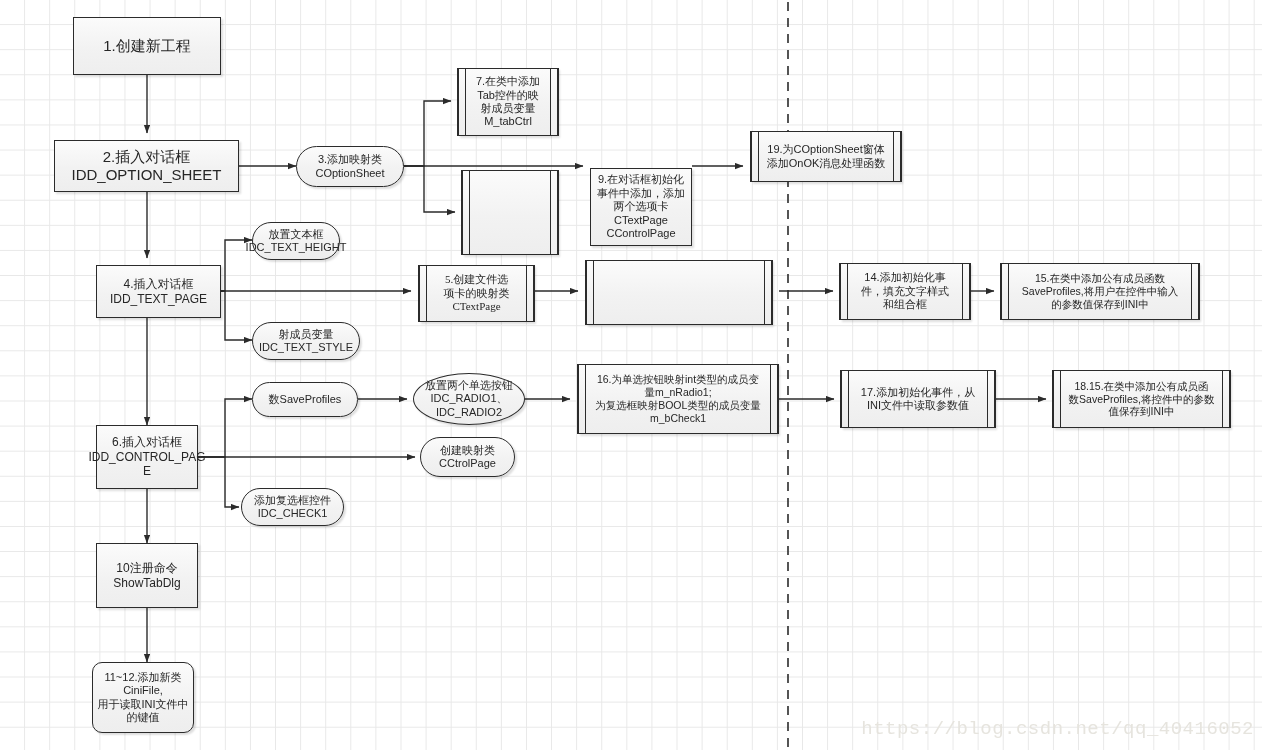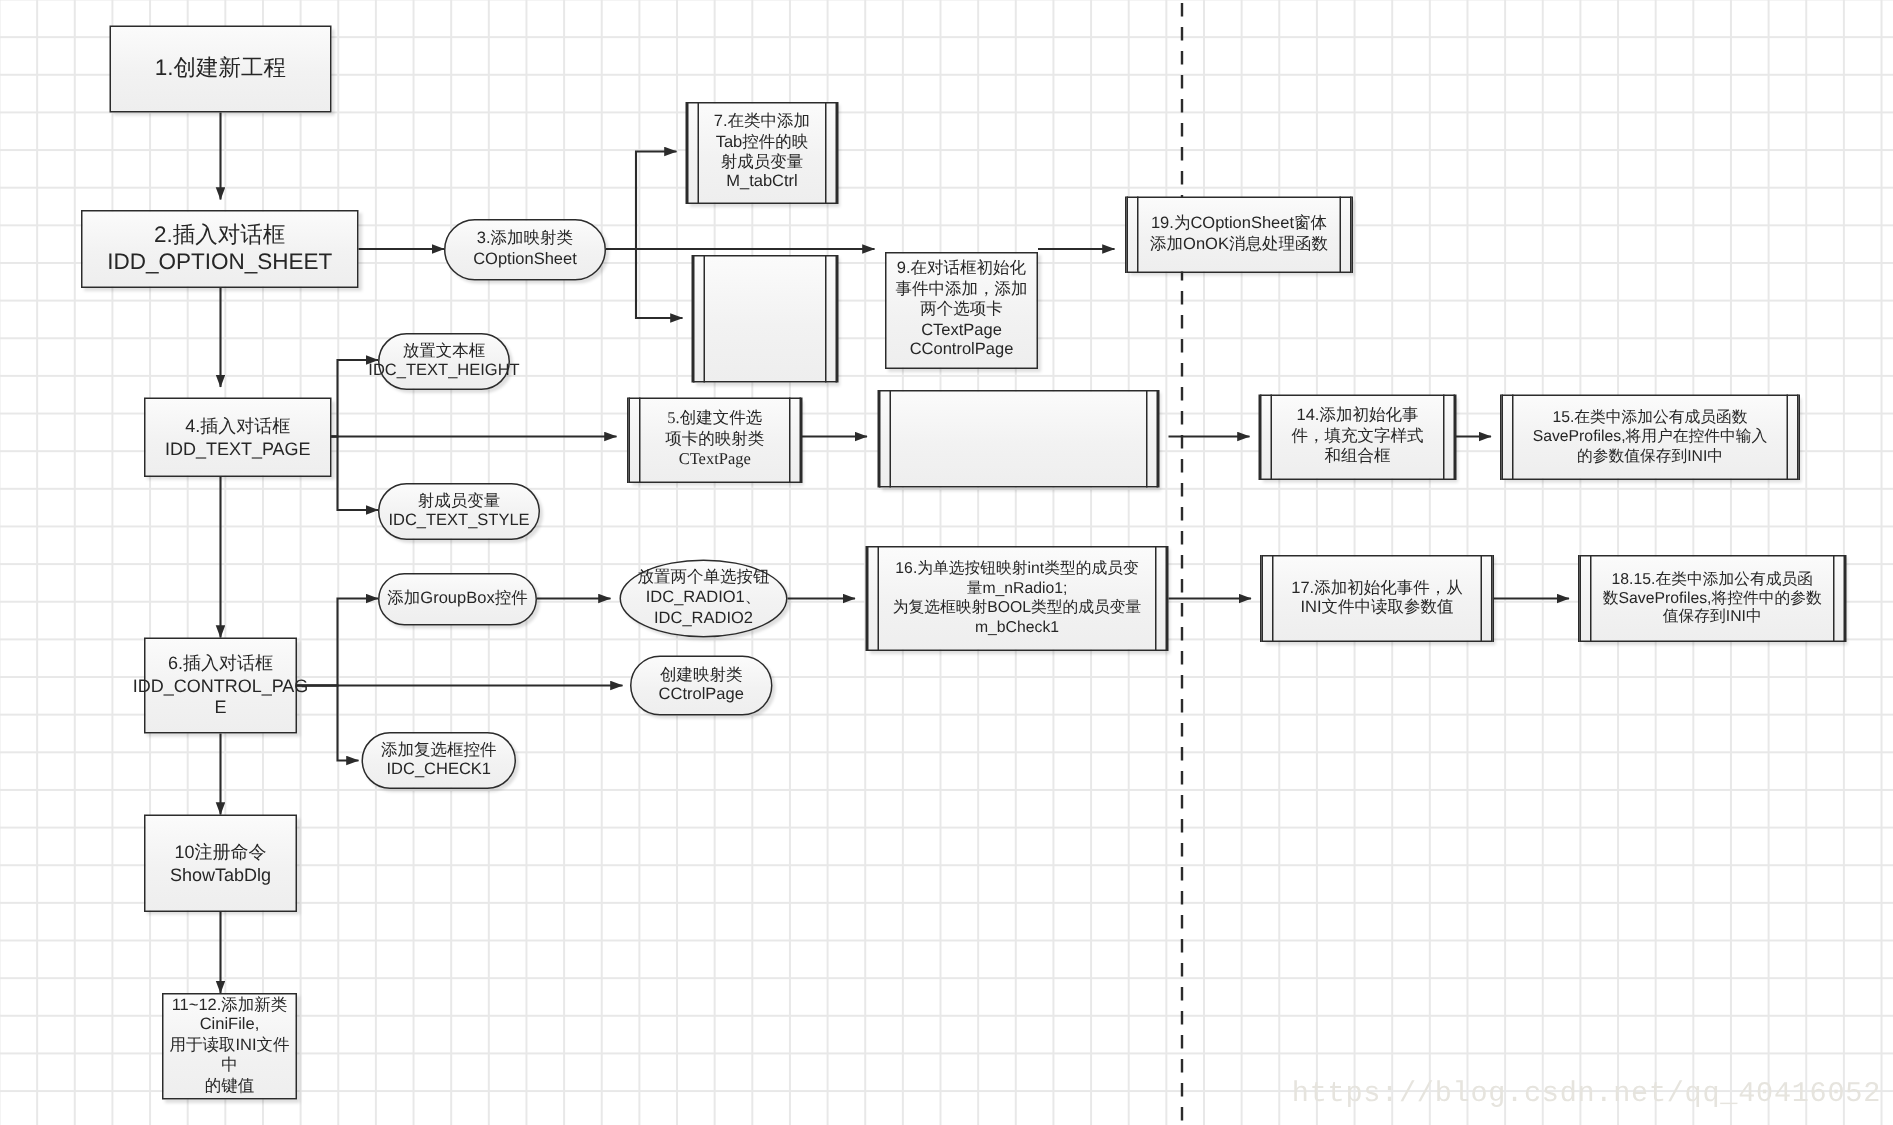--- a/index.html
+++ b/index.html
@@ -172,21 +172,21 @@
 </div>
 
 <div class="node predef" style="left:1001px;top:263px;width:198px;height:57px;">
   <span class="predef-inner"></span>
   <span class="t lbl-xs">15.在类中添加公有成员函数
 SaveProfiles,将用户在控件中输入
 的参数值保存到INI中</span>
 </div>
 
 <div class="node pill" style="left:252px;top:382px;width:106px;height:35px;">
-  <span class="t lbl-sm">添加GroupBox控件</span>
+  <span class="t lbl-sm">数SaveProfiles</span>
 </div>
 
 <div class="node ellipse" style="left:413px;top:373px;width:112px;height:52px;">
   <span class="t lbl-sm">放置两个单选按钮
 IDC_RADIO1、
 IDC_RADIO2</span>
 </div>
 
 <div class="node predef" style="left:578px;top:364px;width:200px;height:70px;">
   <span class="predef-inner"></span>
@@ -223,20 +223,20 @@
 <div class="node pill" style="left:241px;top:488px;width:103px;height:38px;">
   <span class="t lbl-sm">添加复选框控件
 IDC_CHECK1</span>
 </div>
 
 <div class="node proc" style="left:96px;top:543px;width:102px;height:65px;">
   <span class="t lbl-md">10注册命令
 ShowTabDlg</span>
 </div>
 
-<div class="node proc" style="left:108px;top:662px;width:90px;height:71px;">
+<div class="node proc" style="left:92px;top:662px;width:102px;height:71px;border-radius:10px;">
   <span class="t lbl-sm">11~12.添加新类
 CiniFile,
 用于读取INI文件中
 的键值</span>
 </div>
 
 <div id="watermark">https://blog.csdn.net/qq_40416052</div>
 
 </body></html>

